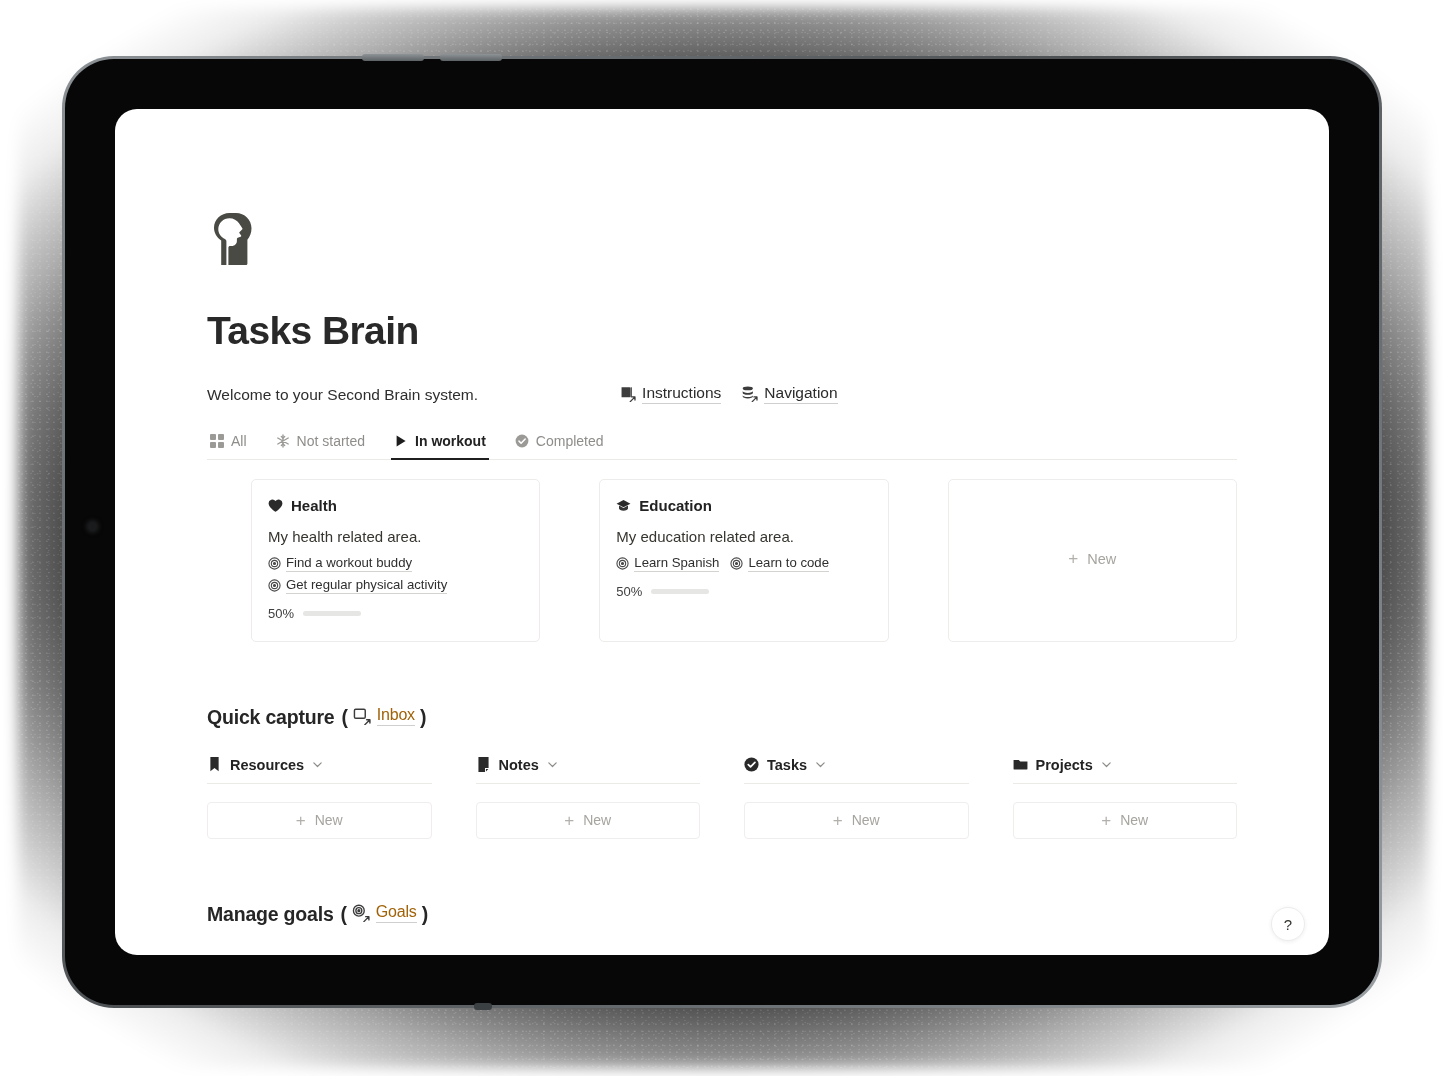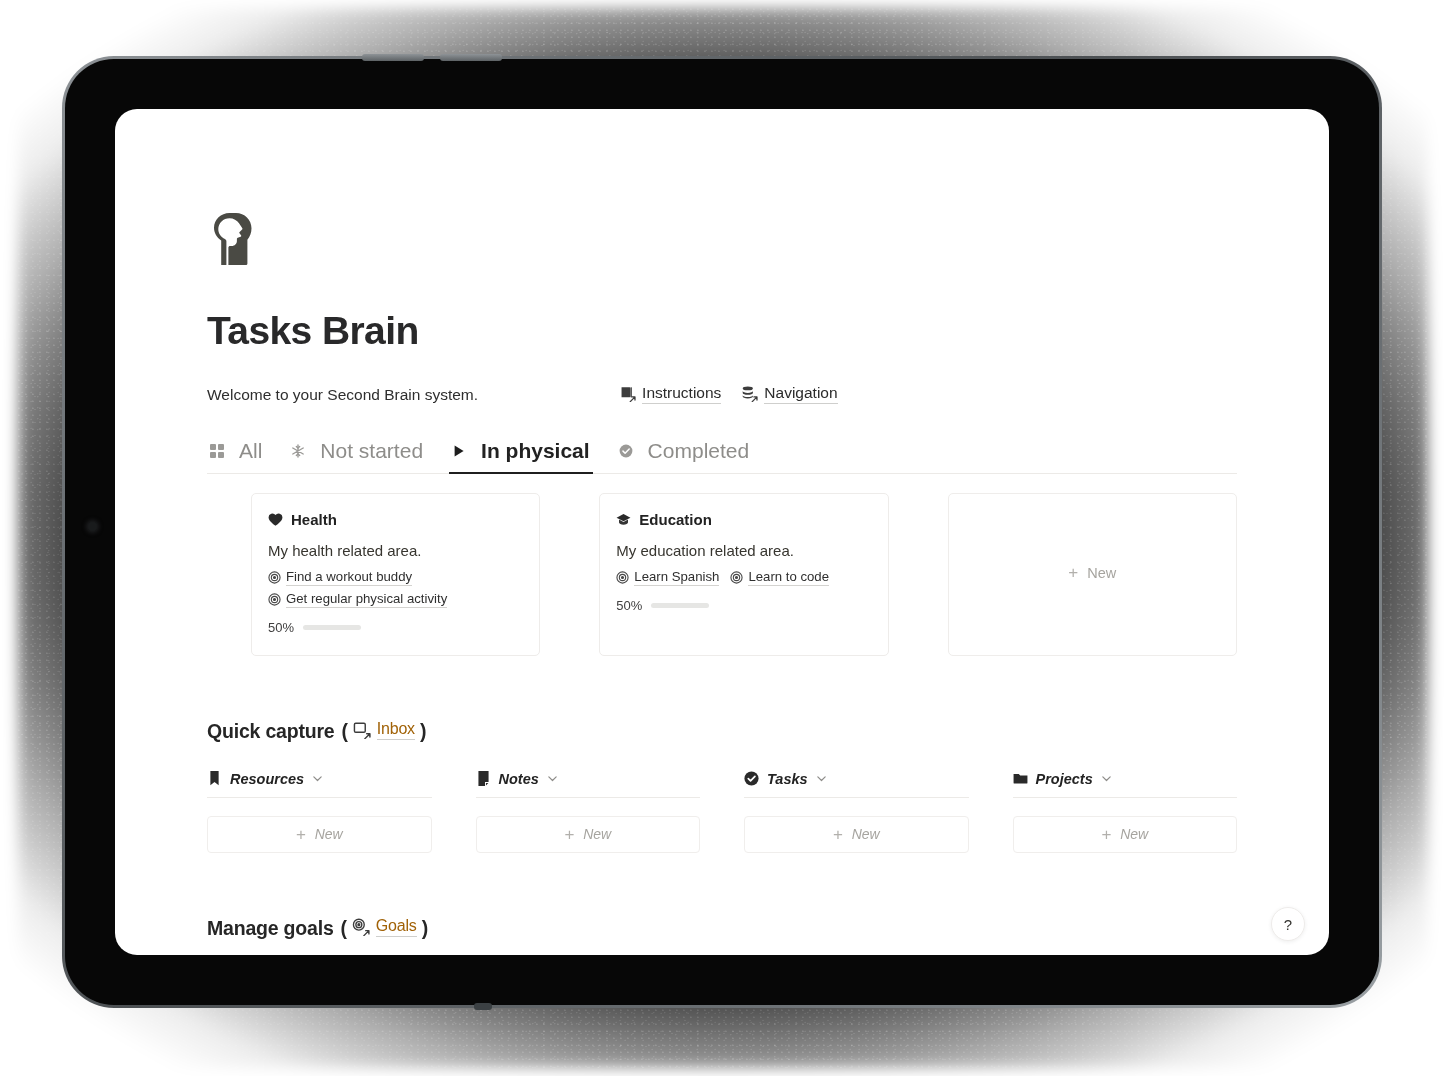--- a/index.html
+++ b/index.html
@@ -154,28 +154,27 @@
     margin-top: 25px;
     display: flex;
     align-items: flex-end;
     gap: 23px;
     border-bottom: 1px solid #eceae7;
     position: relative;
   }
   .tab {
     display: inline-flex;
     align-items: center;
-    gap: 15px;
+    gap: 7px;
     padding: 4px 3px 9px 3px;
-    font-size: 21px;
+    font-size: 14px;
     color: #8e8d8a;
     cursor: pointer;
     border-bottom: 2px solid transparent;
     margin-bottom: -1px;
-    margin-top: 6px;
   }
   .tab.active { color: #222; font-weight: 600; border-bottom-color: #1f1f1f; }
   .tab .ti { width: 14px; height: 14px; display:block; }
   .tab .ti svg { display:block; width:100%; height:100%; }
   .tab.active .ti { color:#1d1d1d; }
   .tab .ti { color:#9b9a97; }
 
   
   .cards {
     margin-top: 19px;
@@ -280,21 +279,20 @@
     font-size: 15.5px;
     color: #2e2e2e;
   }
 
   
   .qc-cols {
     margin-top: 28px;
     display: grid;
     grid-template-columns: repeat(4, 1fr);
     gap: 44px;
-    font-style: italic;
   }
   .qc-head {
     display: flex;
     align-items: center;
     gap: 8px;
     padding-bottom: 10px;
     border-bottom: 1px solid #eceae7;
     font-size: 14.5px;
     font-weight: 600;
     color: #232323;
@@ -412,21 +410,21 @@
               </span>
               <span>Not started</span>
             </div>
 
             <div class="tab active">
               <span class="ti">
                 <svg viewBox="0 0 14 14" fill="currentColor" aria-hidden="true">
                   <path d="M2.6 1.4l9 5.6-9 5.6z"></path>
                 </svg>
               </span>
-              <span>In physical</span>
+              <span>In workout</span>
             </div>
 
             <div class="tab">
               <span class="ti">
                 <svg viewBox="0 0 14 14" fill="currentColor" aria-hidden="true">
                   <circle cx="7" cy="7" r="6.4"></circle>
                   <path d="M4 7.1l2.1 2.1L10.2 5" fill="none" stroke="#ffffff" stroke-width="1.5" stroke-linecap="round" stroke-linejoin="round"></path>
                 </svg>
               </span>
               <span>Completed</span>

